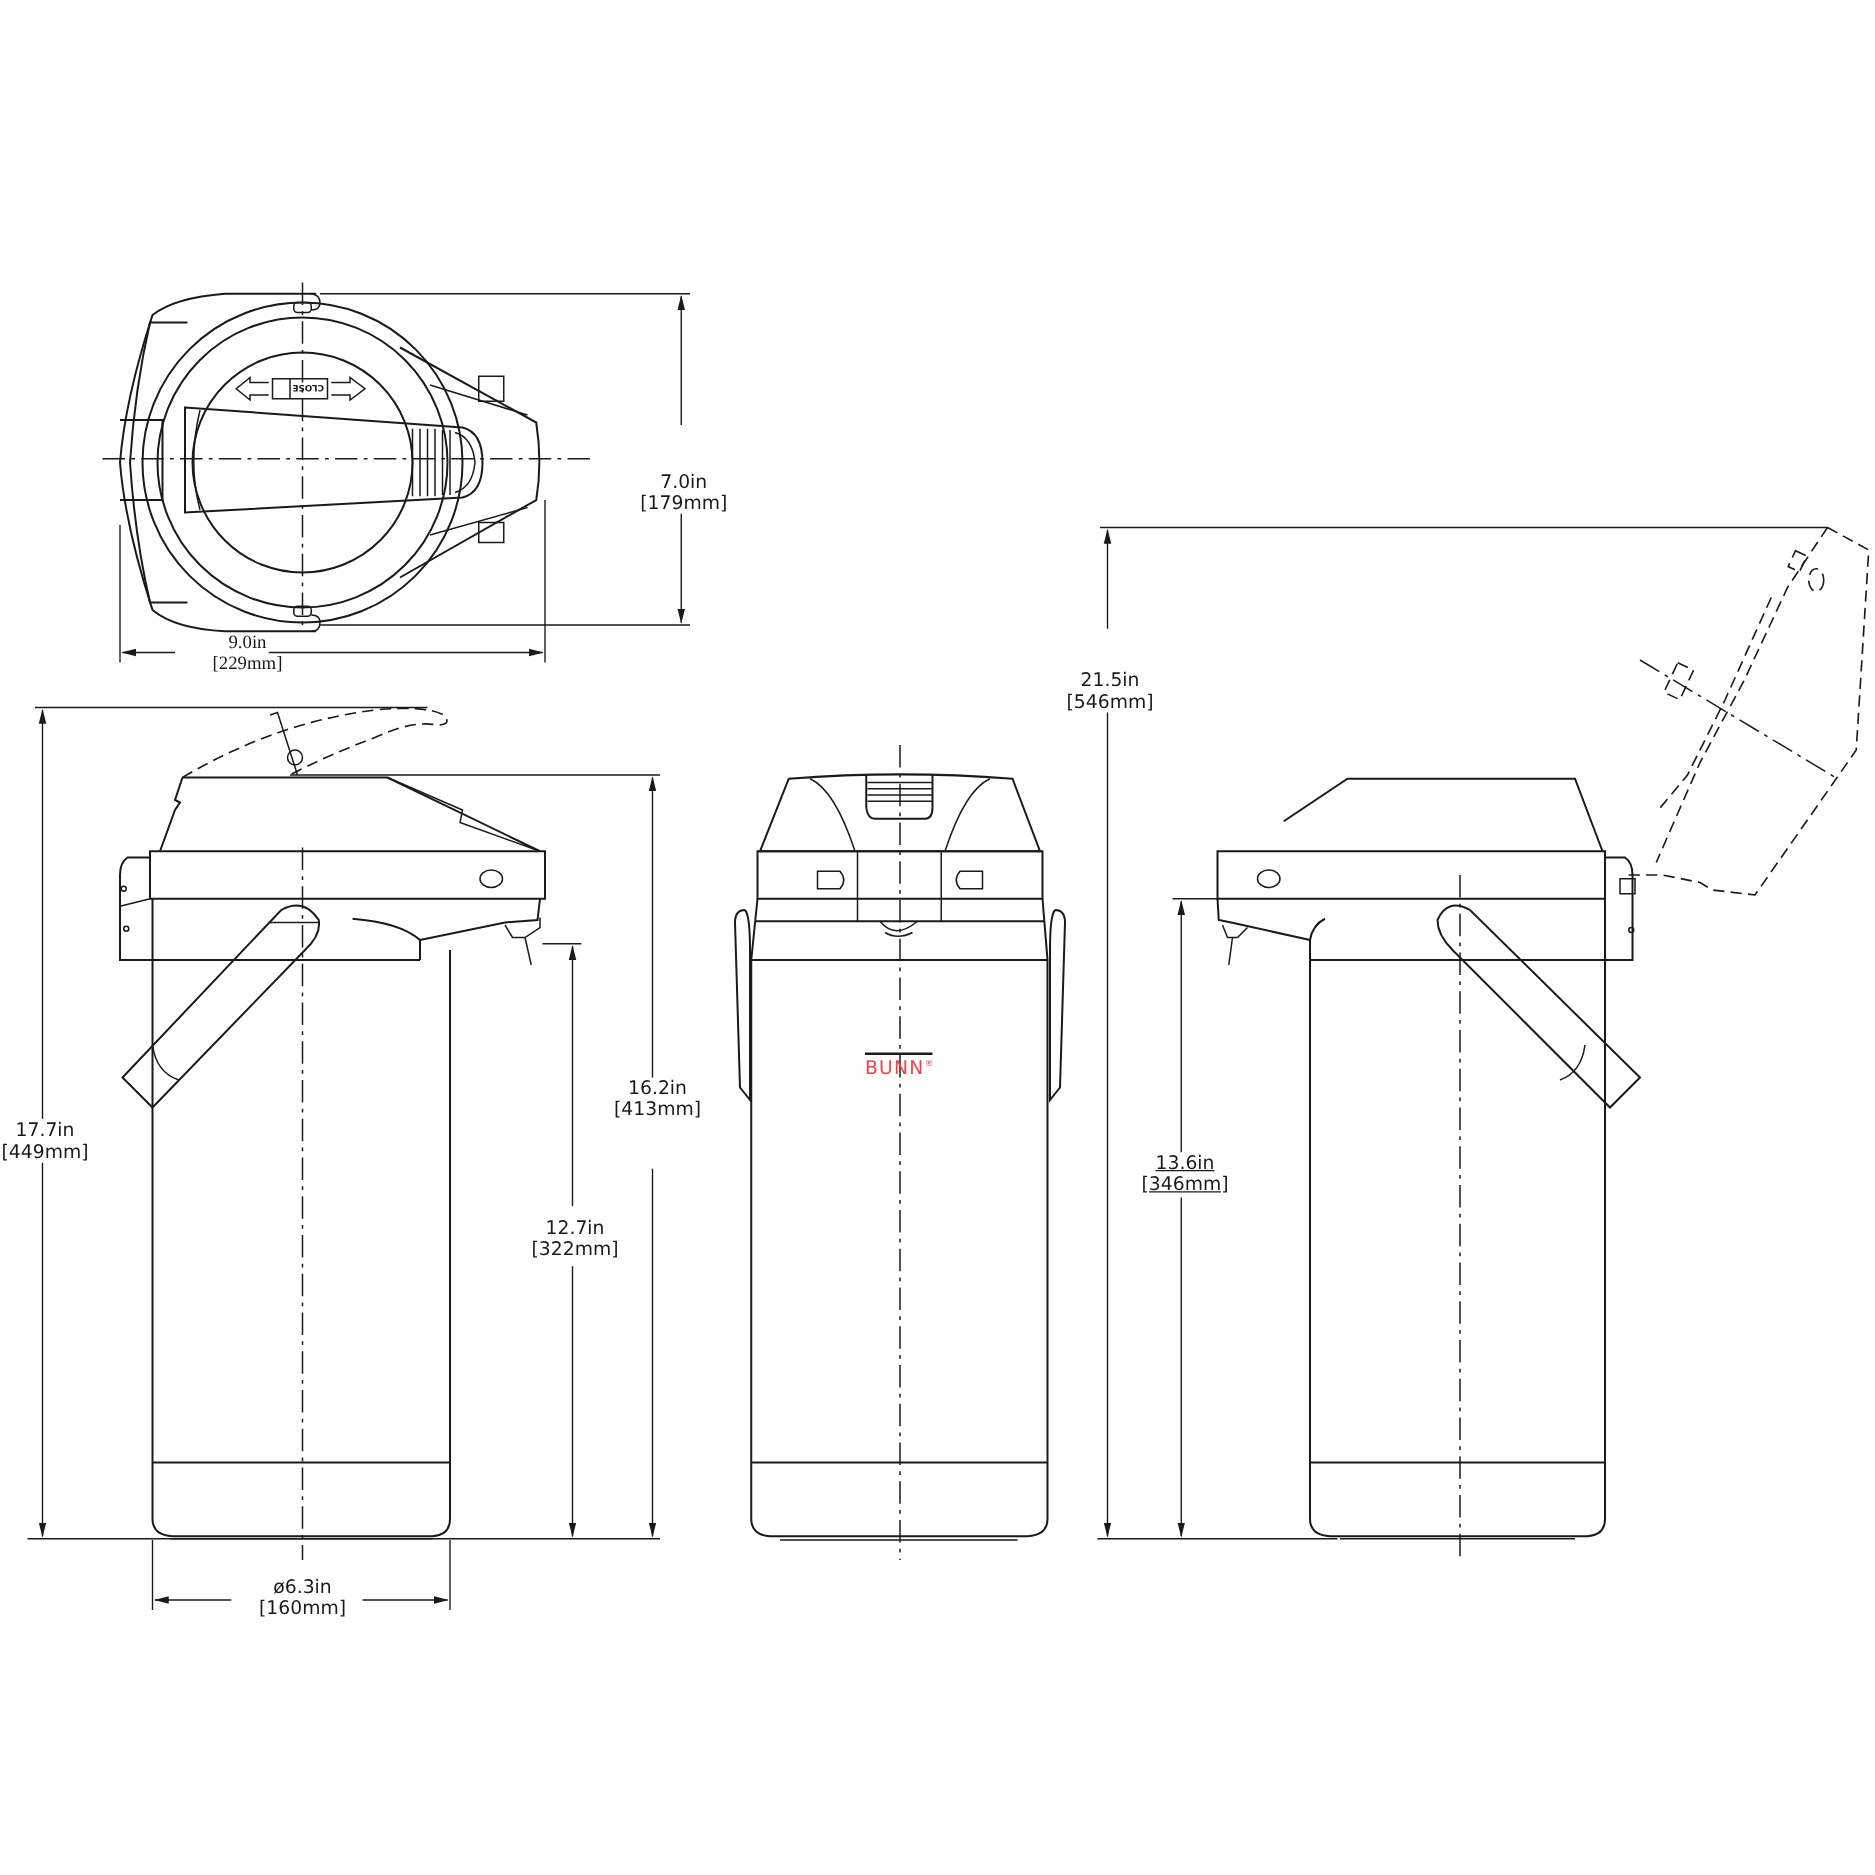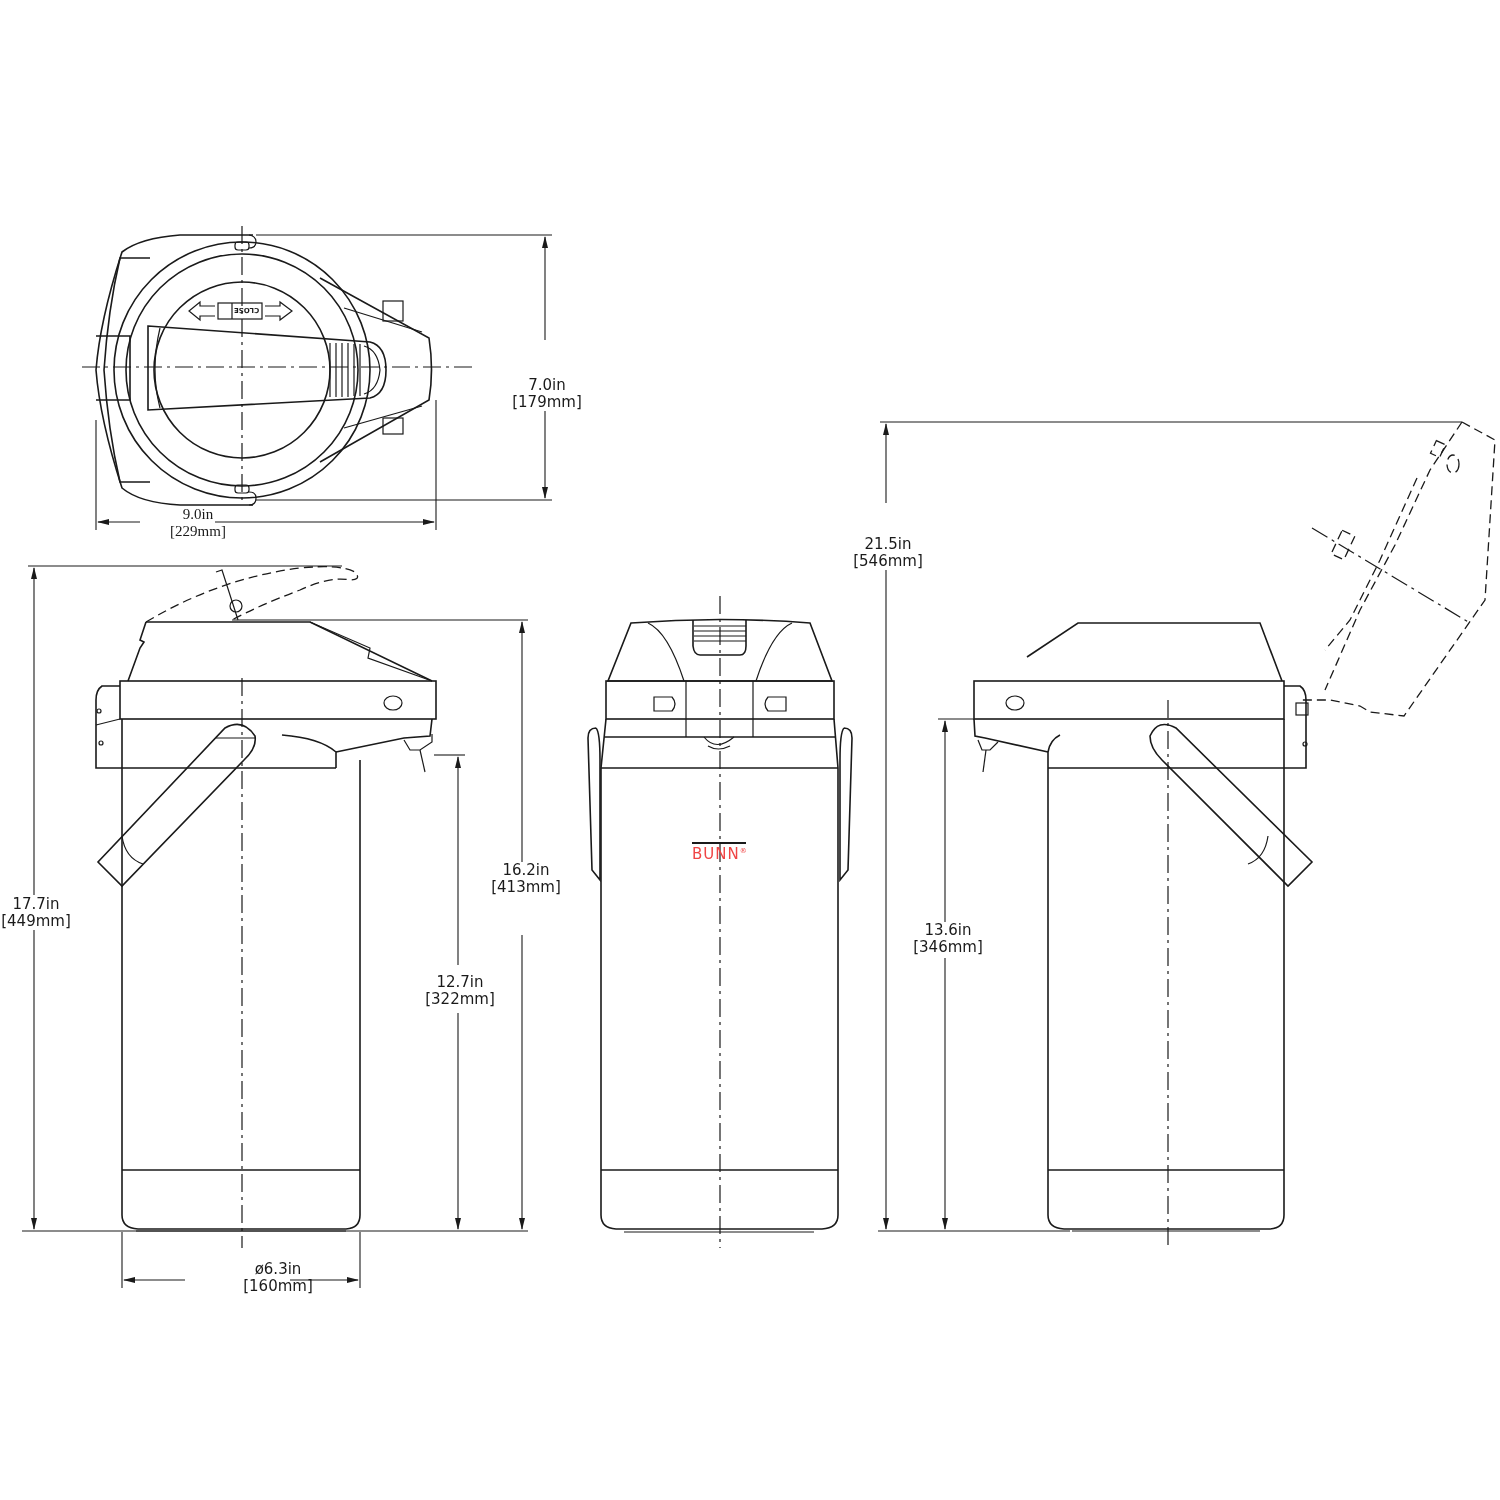--- a/index.html
+++ b/index.html
@@ -215,31 +215,31 @@
 <div class="lbl" style="left:490px; top:862px; width:72px;">
   <div>16.2in</div>
   <div>[413mm]</div>
 </div>
 
 <div class="lbl" style="left:424px; top:974px; width:72px;">
   <div>12.7in</div>
   <div>[322mm]</div>
 </div>
 
-<div class="lbl" style="left:200px; top:1261px; width:84px; background:transparent;margin-left:36px;">
+<div class="lbl" style="left:200px; top:1261px; width:84px; background:transparent;">
   <div>ø6.3in</div>
   <div>[160mm]</div>
 </div>
 
 <div class="brand" style="left:692px; top:845px;">
   <span class="bar"></span>
   <span>BUNN</span><sup style="font-size:7px;">®</sup>
 </div>
 
 <div class="lbl" style="left:852px; top:504px; width:72px;margin-top:32px;">
   <div>21.5in</div>
   <div>[546mm]</div>
 </div>
 
-<div class="lbl" style="left:912px; top:922px; width:72px;">
+<div class="lbl" style="left:912px; top:922px; width:72px;text-decoration:underline;">
   <div>13.6in</div>
   <div>[346mm]</div>
 </div>
 
 </body></html>

